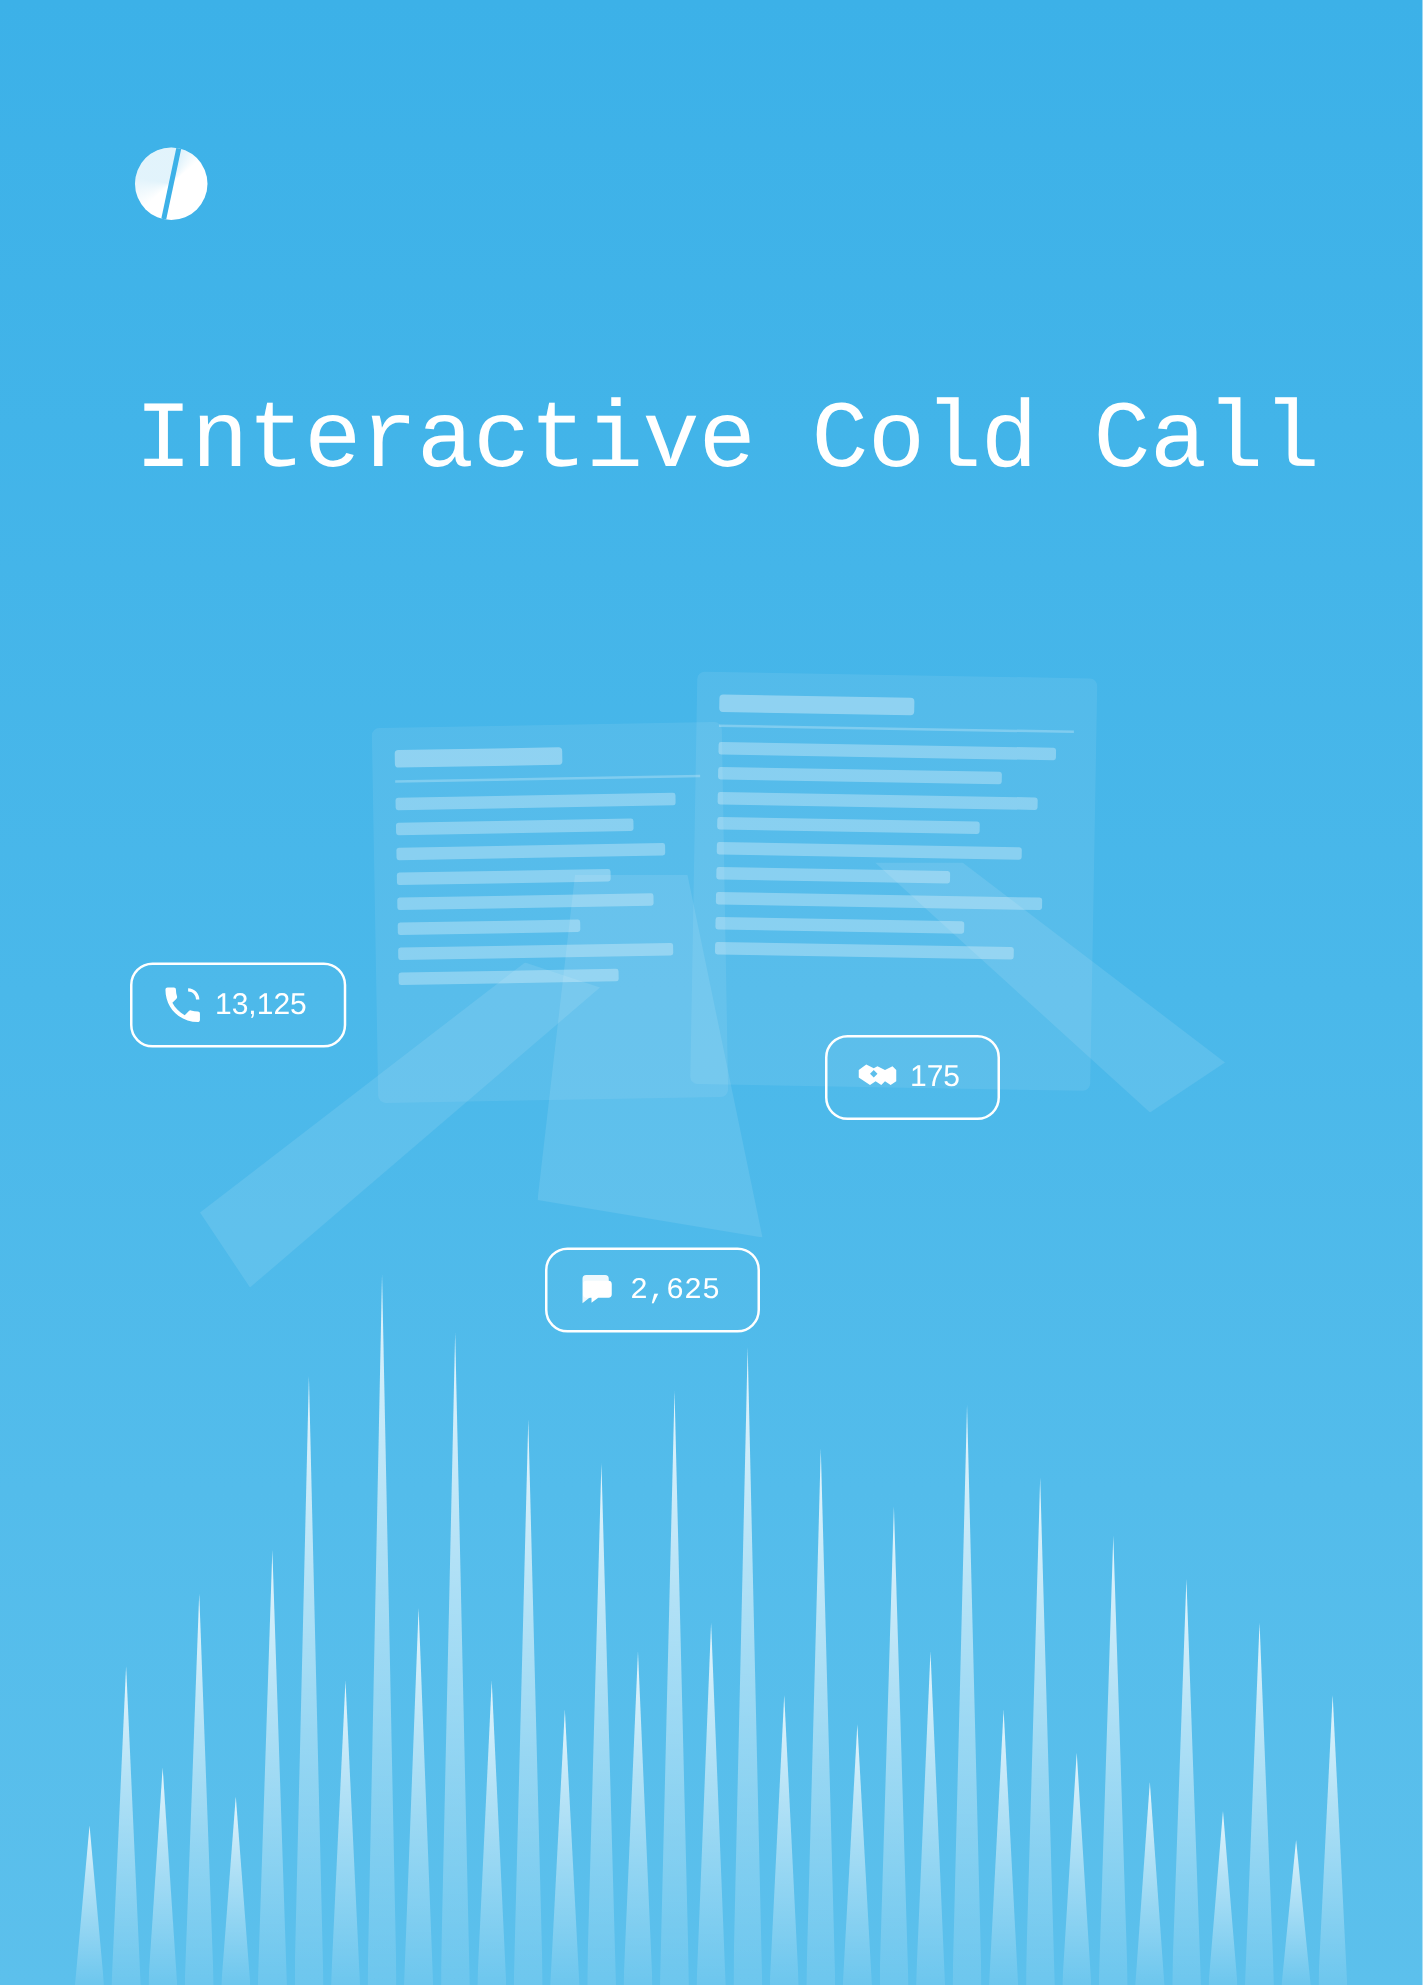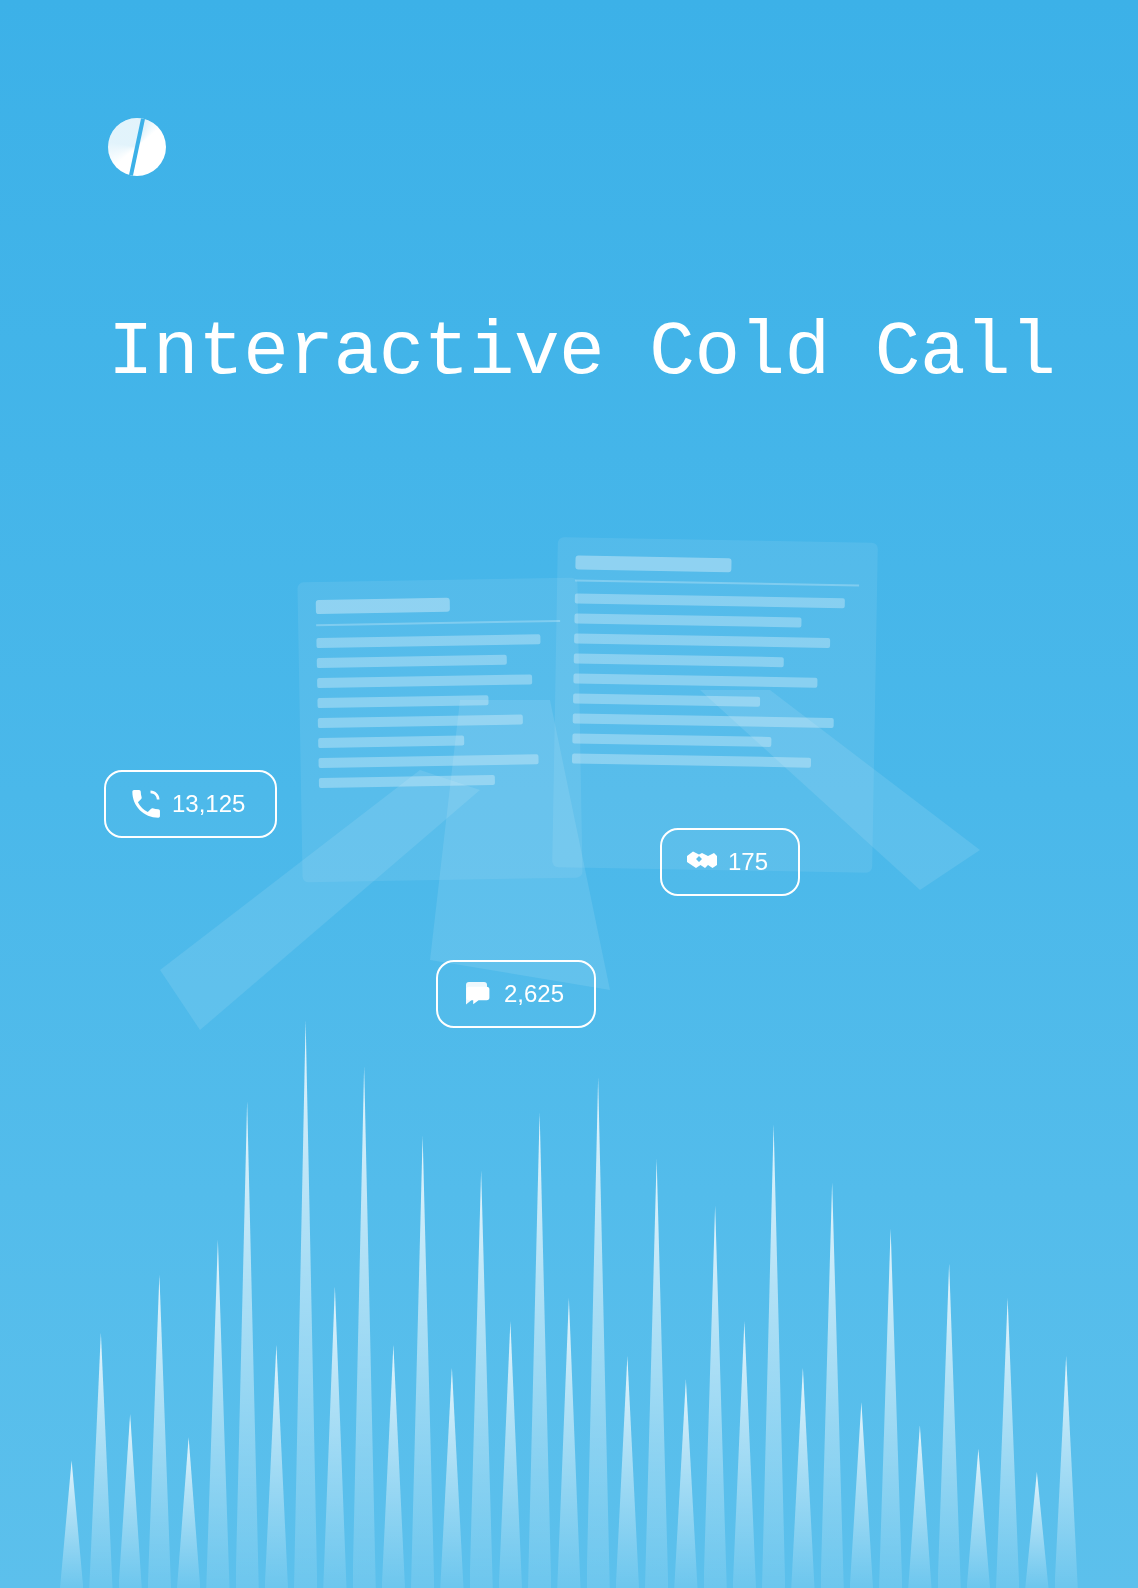--- a/index.html
+++ b/index.html
@@ -86,21 +86,21 @@
     border-radius: 18px;
     padding: 14px 30px 14px 22px;
     color: #ffffff;
     font-size: 24px;
     font-weight: 400;
     background: rgba(255,255,255,0.02);
   }
   .pill .ic { width: 36px; height: 36px; display: flex; align-items: center; justify-content: center; }
   .pill .ic svg { width: 36px; height: 36px; fill: #ffffff; }
   .pill-calls   { left: 104px; top: 770px; }
-  .pill-convos  { left: 436px; top: 960px; }
+  .pill-convos  { left: 436px; top: 998px; font-family: Liberation Mono, monospace; }
   .pill-deals   { left: 660px; top: 828px; }
 
   
   .wave {
     position: absolute;
     left: 60px; right: 60px; bottom: 0;
     height: 580px;
     display: flex;
     align-items: flex-end;
     justify-content: space-between;

